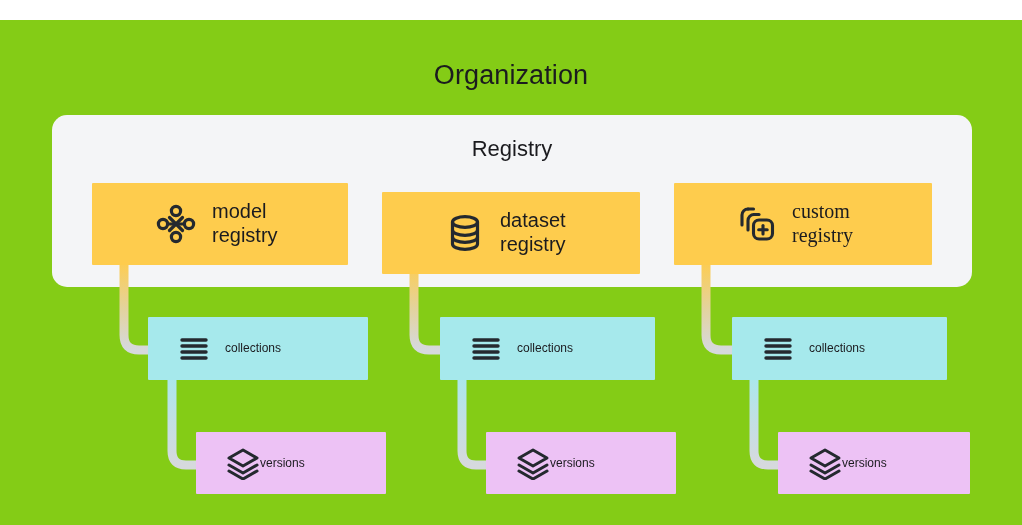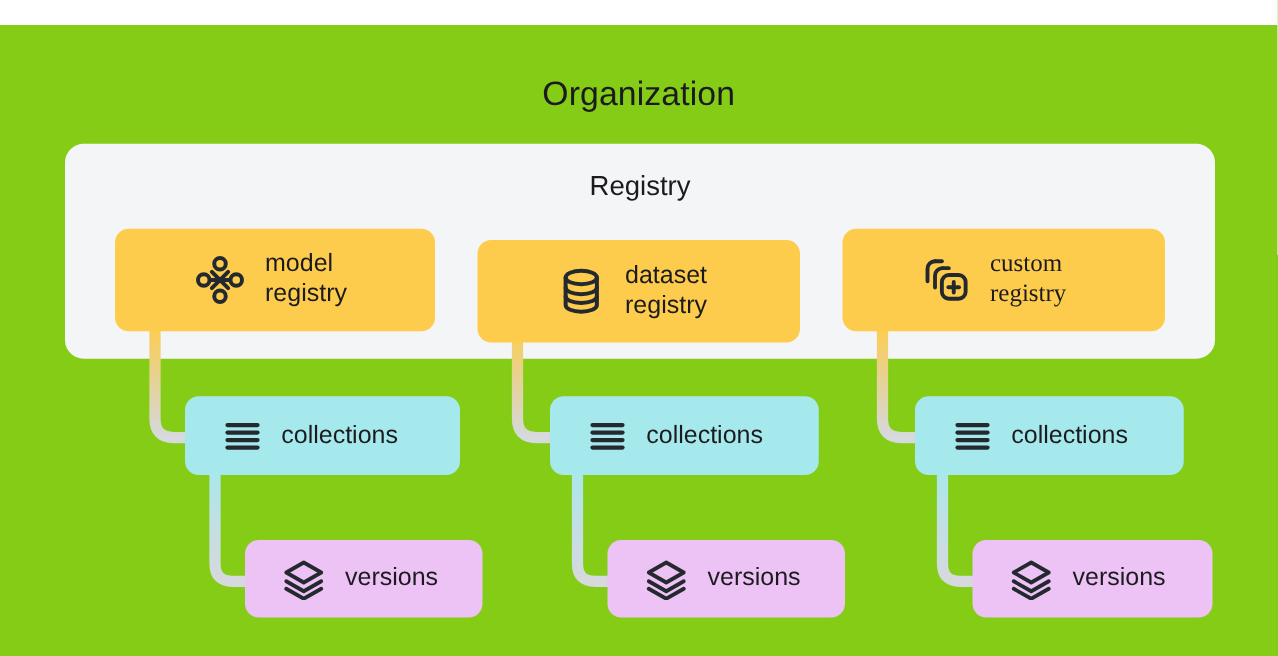--- a/index.html
+++ b/index.html
@@ -55,60 +55,59 @@
     left: 0; top: 0;
     width: 1022px; height: 525px;
     pointer-events: none;
   }
 
   
   .card {
     position: absolute;
     display: flex;
     align-items: center;
-    border-radius: 11px;
+    border-radius: 1px;
   }
 
   .card-registry {
     background: #FECC4D;
     height: 82px;
     gap: 14px;
     padding-left: 62px;
   }
 
   .card-collections {
     background: #A6E9EC;
     height: 63px;
     gap: 15px;
     padding-left: 30px;
   }
 
   .card-versions {
     background: #EDC2F5;
     height: 62px;
-    gap: 16px;
     padding-left: 30px;
   }
 
   .card-icon {
     flex: 0 0 auto;
     display: block;
     line-height: 0;
   }
 
   .card-label {
     font-size: 20px;
     color: #1b1b1f;
     line-height: 1.18;
     white-space: pre-line;
   }
 
   .card-collections .card-label,
   .card-versions .card-label {
-    font-size: 20px;
+    font-size: 12px;
   }
 
   
   
   #reg-card-0       { left: 92px;  top: 163px; width: 256px; }
   #col-card-0       { left: 148px; top: 297px; width: 220px; }
   #ver-card-0       { left: 196px; top: 412px; width: 190px; }
   
   #reg-card-1       { left: 382px; top: 172px; width: 258px; }
   #col-card-1       { left: 440px; top: 297px; width: 215px; }

